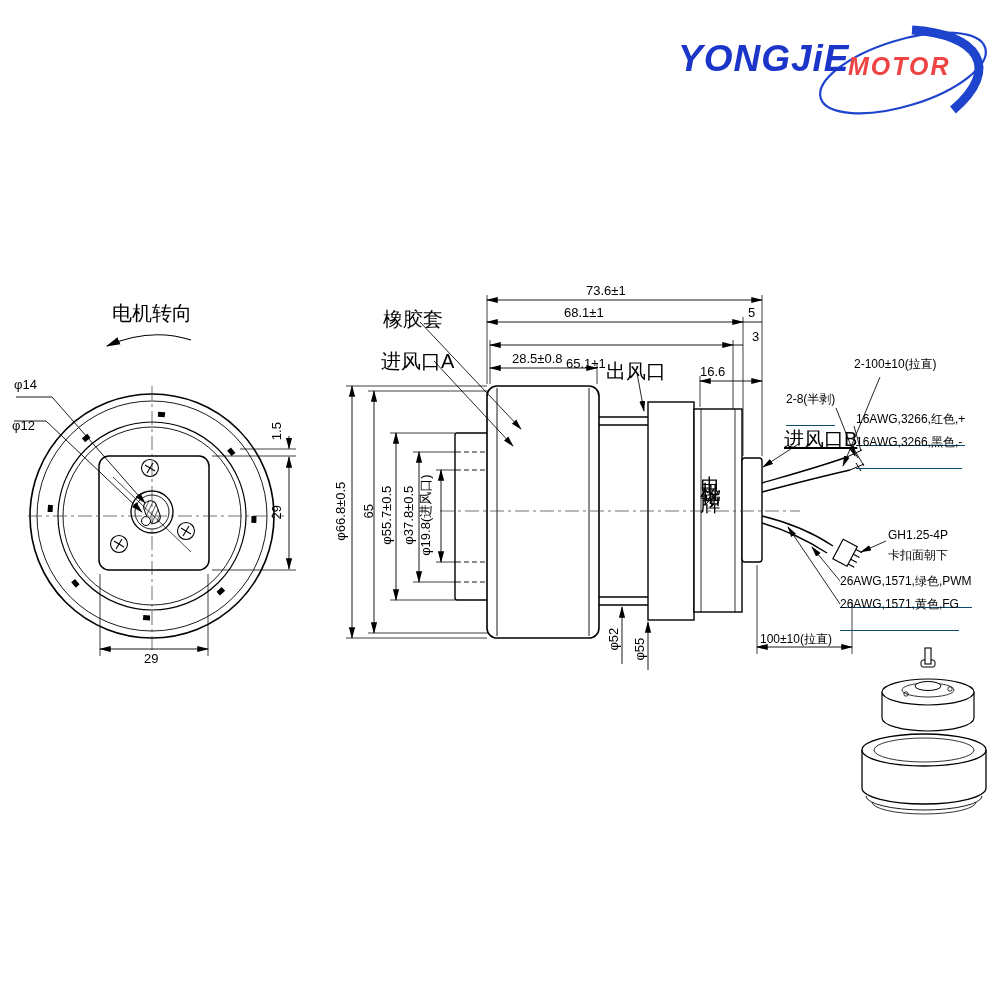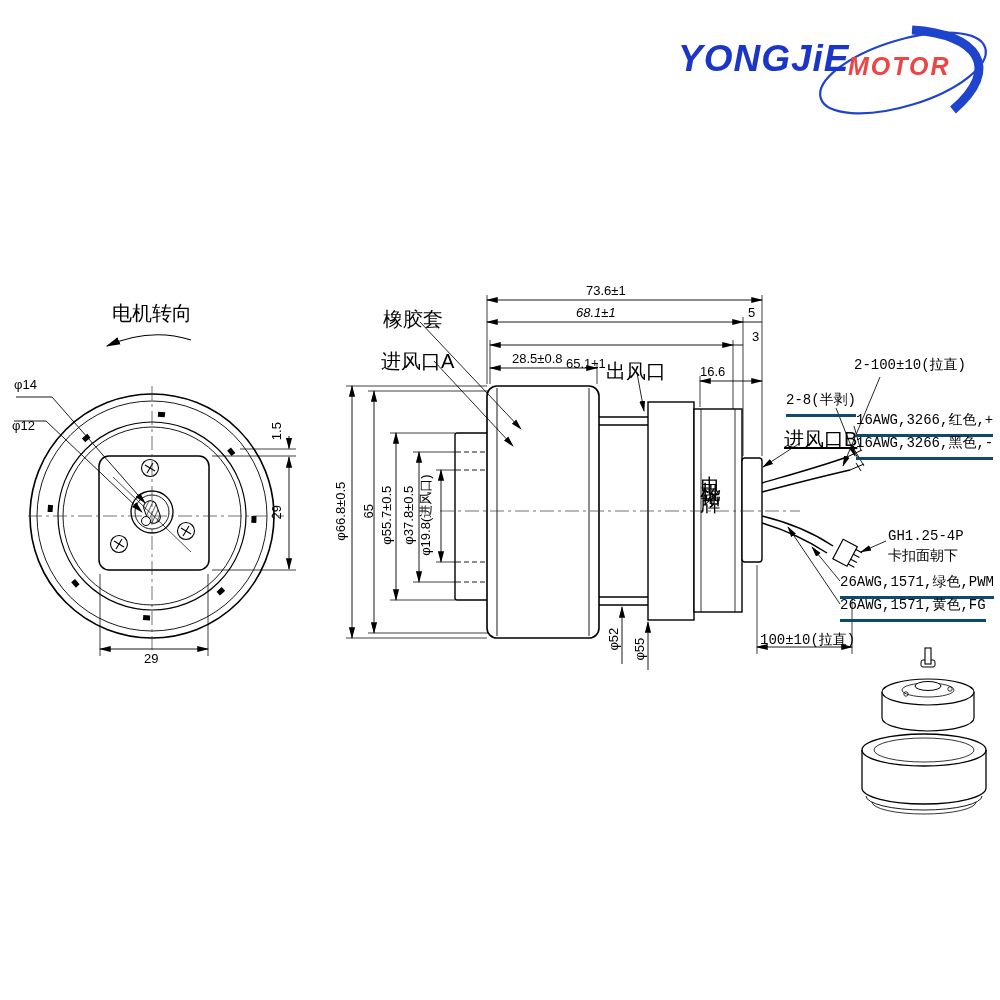--- a/index.html
+++ b/index.html
@@ -1,23 +1,23 @@
 <!DOCTYPE html>
 <html><head>
 <meta charset="utf-8">
 <style>
   html,body{margin:0;padding:0;background:#fff;}
   #canvas{position:relative;width:1000px;height:1000px;background:#fff;overflow:hidden;
           font-family:"Liberation Sans","DejaVu Sans",sans-serif;color:#000;}
   svg{position:absolute;left:0;top:0;}
   .t{position:absolute;font-size:13px;white-space:nowrap;line-height:1.1;}
   .t14{font-size:20px;}
-  .t12{font-size:14px;font-family:Liberation Mono, monospace;}
+  .t12{font-size:12px;}
   .vt{transform:rotate(-90deg);transform-origin:center;}
-  .ul{border-bottom:3px solid #0c4a6e;padding-bottom:6px;}
+  .ul{border-bottom:1px solid #0c4a6e;padding-bottom:19px;}
   .brand{position:absolute;left:678px;top:38px;font-size:37px;font-weight:900;font-style:italic;
          color:#1b35c8;letter-spacing:1px;}
   .brand2{position:absolute;left:848px;top:52px;font-size:25px;font-weight:800;font-style:italic;
           color:#ef4444;letter-spacing:2px;}
   .vert-cjk{writing-mode:vertical-lr;letter-spacing:6px;}
 </style>
 </head>
 <body>
 
 <div id="canvas">
@@ -223,21 +223,21 @@
   <div class="t vt" style="left:270px;top:505px;">29</div>
   <div class="t" style="left:144px;top:652px;">29</div>
 
   <div class="t t14" style="left:383px;top:308px;">橡胶套</div>
   <div class="t t14" style="left:381px;top:350px;">进风口A</div>
   <div class="t t14" style="left:606px;top:360px;">出风口</div>
   <div class="t t14" style="left:784px;top:428px;text-decoration:underline;">进风口B</div>
   <div class="t t14 vert-cjk" style="left:700px;top:460px;">电机铭牌</div>
 
   <div class="t" style="left:586px;top:284px;">73.6±1</div>
-  <div class="t" style="left:576px;top:306px;font-style:italic;">68.1±1</div>
+  <div class="t" style="left:564px;top:306px;">68.1±1</div>
   <div class="t" style="left:566px;top:329px;margin-top:28px;">65.1±1</div>
   <div class="t" style="left:748px;top:306px;">5</div>
   <div class="t" style="left:752px;top:330px;">3</div>
   <div class="t" style="left:512px;top:352px;">28.5±0.8</div>
   <div class="t" style="left:700px;top:365px;">16.6</div>
   <div class="t vt" style="left:312px;top:504px;">φ66.8±0.5</div>
   <div class="t vt" style="left:362px;top:504px;">65</div>
   <div class="t vt" style="left:358px;top:508px;">φ55.7±0.5</div>
   <div class="t vt" style="left:380px;top:508px;">φ37.8±0.5</div>
   <div class="t vt" style="left:385px;top:508px;">φ19.8(进风口)</div>

